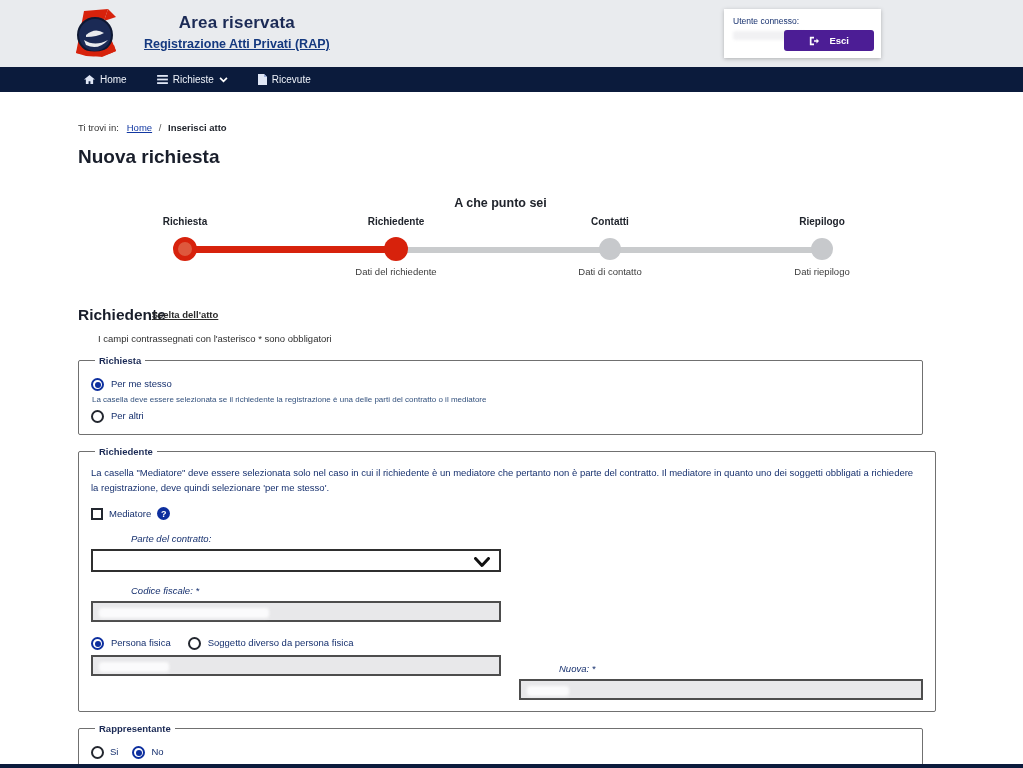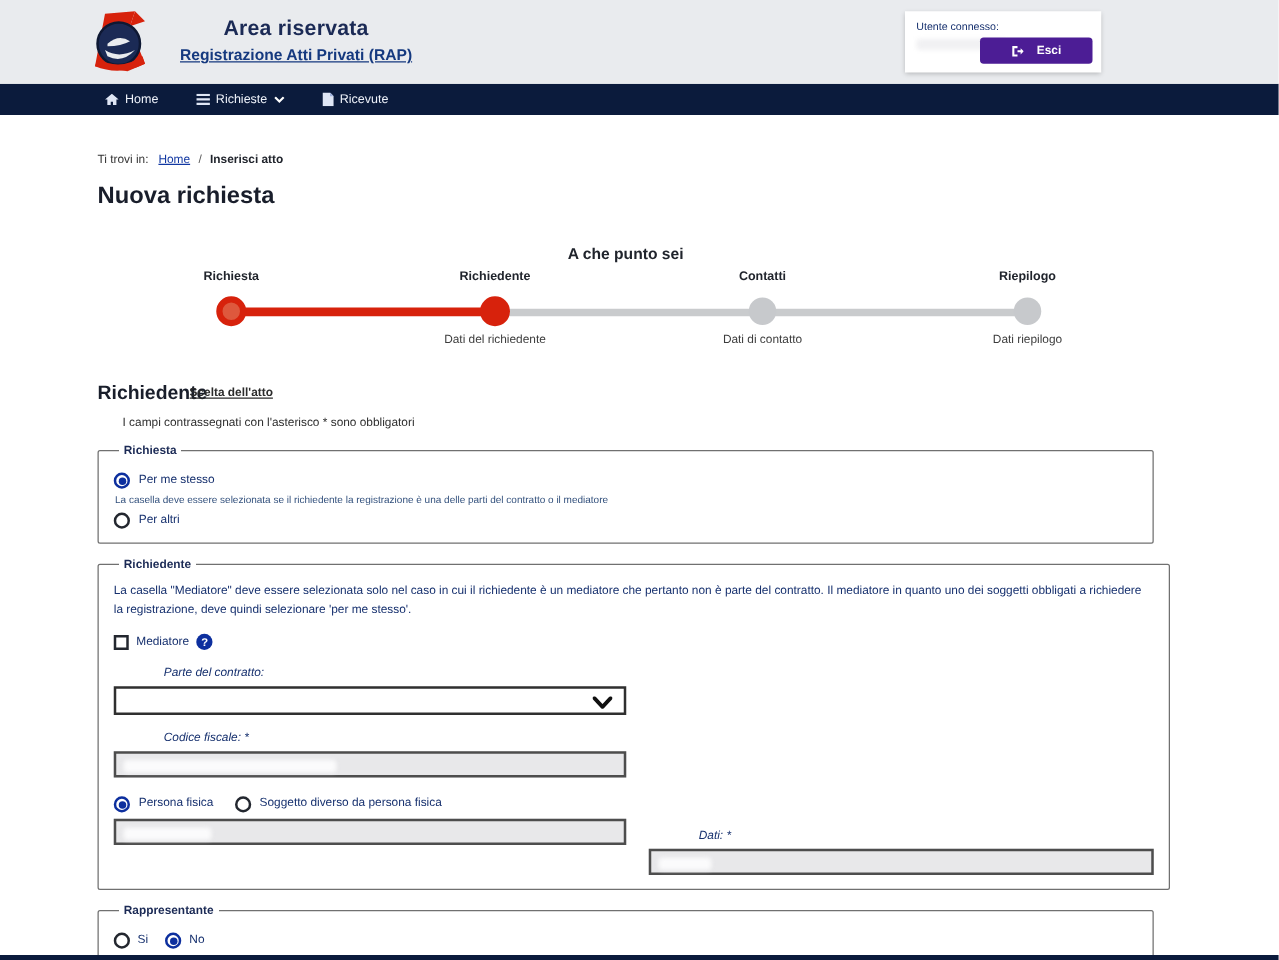--- a/index.html
+++ b/index.html
@@ -242,21 +242,21 @@
       <span class="opt-label">Soggetto diverso da persona fisica</span>
     </div>
 
     <div class="two-col">
       <div class="col-l">
         <div class="input-dis">
           <div class="redact input-redact" style="width:70px;"></div>
         </div>
       </div>
       <div class="col-r">
-        <div class="field-label">Dati: *</div>
+        <div class="field-label">Nuova: *</div>
         <div class="input-dis">
           <div class="redact input-redact" style="width:42px;"></div>
         </div>
       </div>
     </div>
   </fieldset>
 
   <fieldset style="padding-bottom:16px;">
     <legend>Rappresentante</legend>
     <div class="radio-row" style="gap:6px;">

